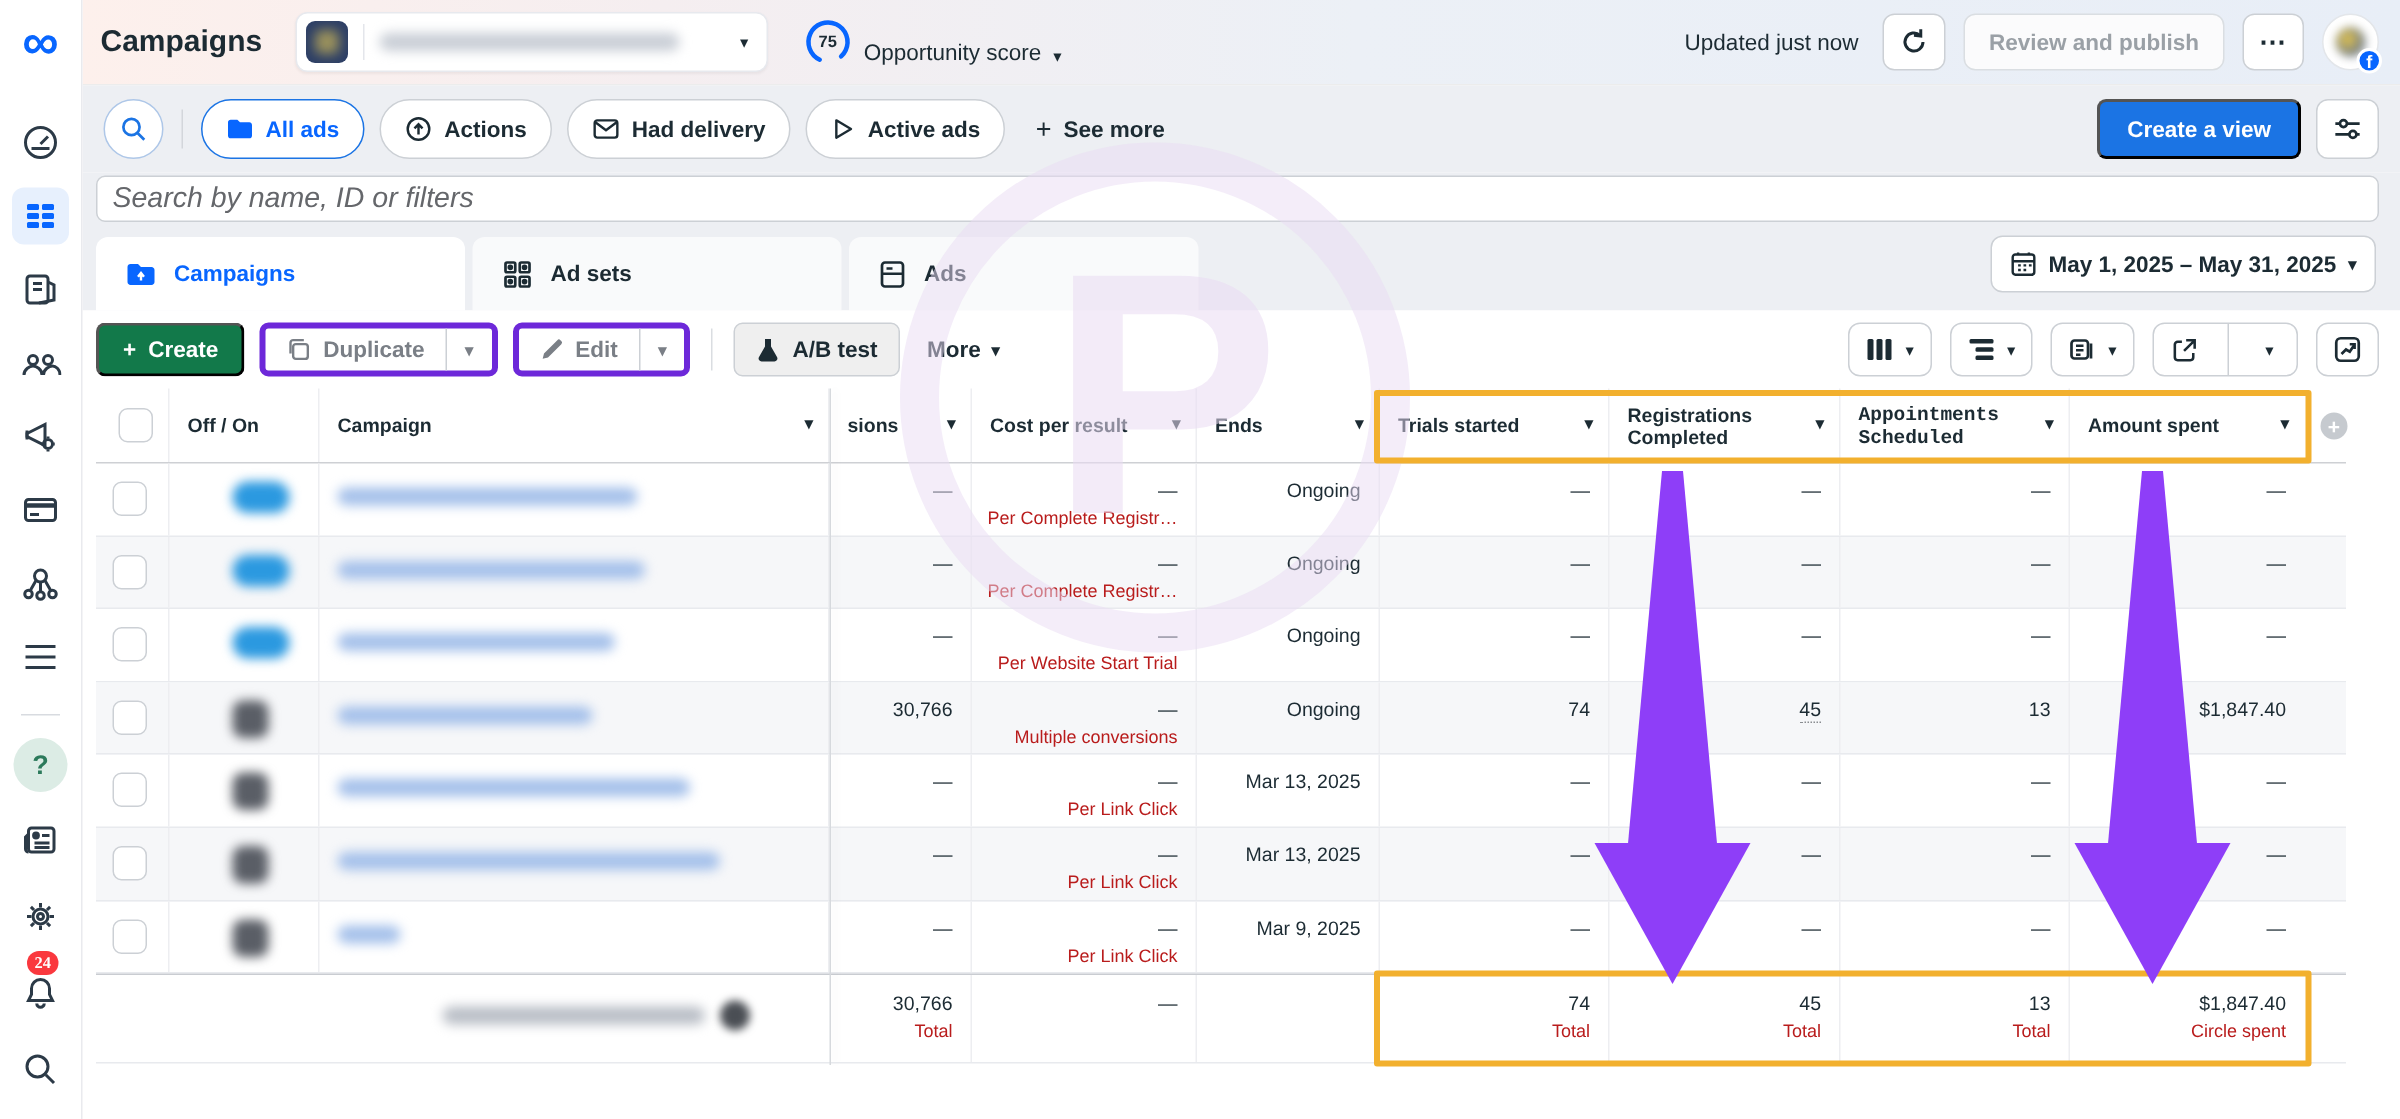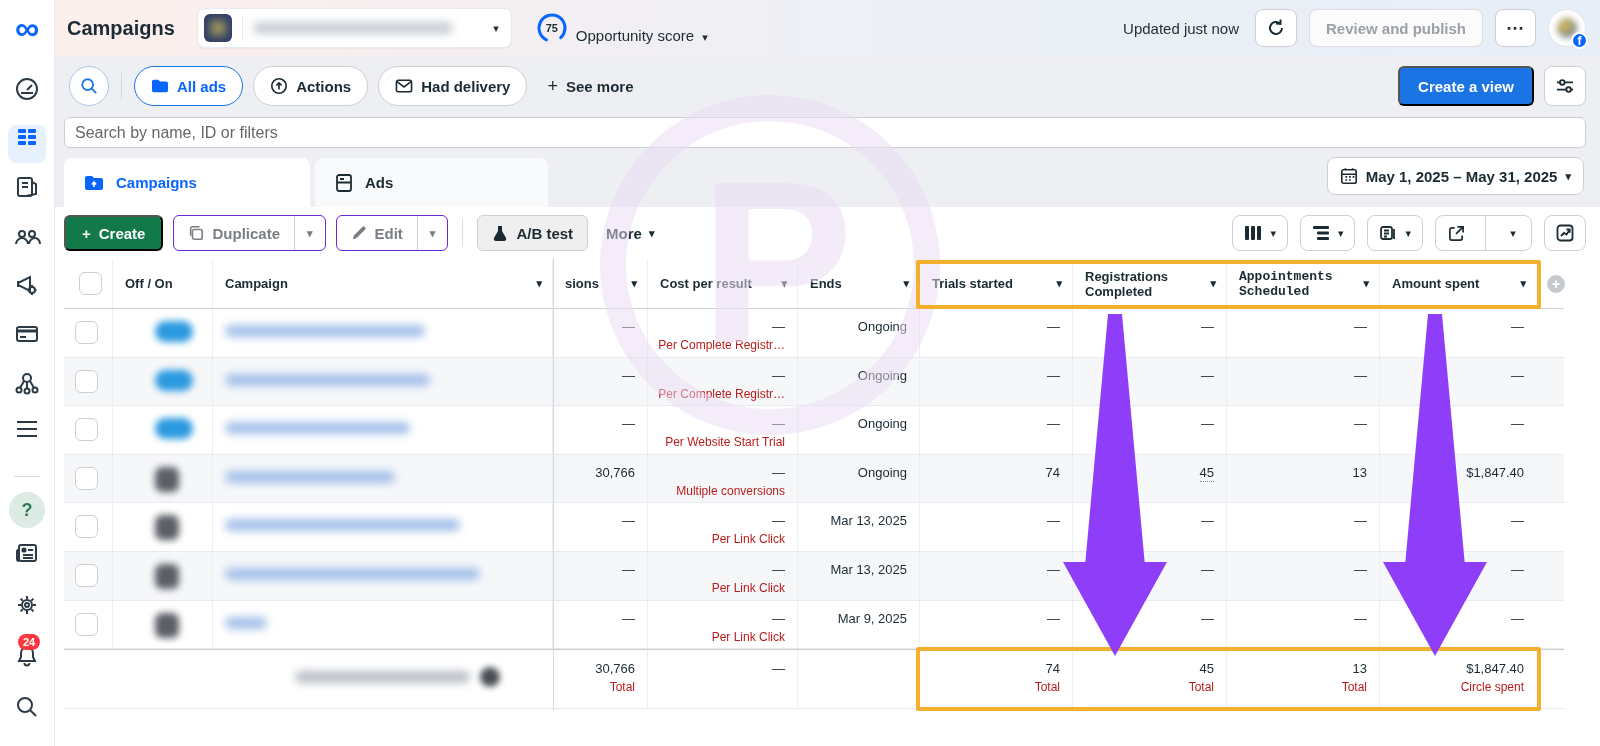--- a/index.html
+++ b/index.html
@@ -3,21 +3,21 @@
 <meta charset="utf-8">
 <style>
   * { margin:0; padding:0; box-sizing:border-box; }
   html,body { width:1600px; height:746px; overflow:hidden; font-family:"Liberation Sans", sans-serif; background:#fff; }
   .app { position:relative; width:1600px; height:746px; display:flex; }
 
   
   .sidebar { width:55px; height:746px; background:#fff; border-right:1px solid #e9eaee; display:flex; flex-direction:column; align-items:center; flex-shrink:0; z-index:60; position:relative;}
   .meta-logo { margin-top:10px; font-size:34px; font-weight:700; color:#0866ff; line-height:36px; }
   .nav-icons { margin-top:30px; display:flex; flex-direction:column; align-items:center; gap:11px; }
-  .nav-btn { width:38px; height:38px; border-radius:8px; display:flex; align-items:flex-start; justify-content:center; color:#2c3a47; }
+  .nav-btn { width:38px; height:38px; border-radius:8px; display:flex; align-items:center; justify-content:center; color:#2c3a47;font-family:Liberation Serif, serif; }
   .nav-btn.active { background:#e7f0fd; }
   .nav-btn svg { display:block; }
   .side-bottom { margin-top:auto; margin-bottom:14px; display:flex; flex-direction:column; align-items:center; gap:13px; }
   .side-divider { width:26px; height:1px; background:#d8dbe0; margin-bottom:2px; }
   .help-circle { width:36px; height:36px; border-radius:50%; background:#dcece5; color:#2c7a5b; font-size:18px; font-weight:700; display:flex; align-items:center; justify-content:center; }
   .bell-wrap { position:relative; }
   .badge { position:absolute; top:-9px; left:10px; background:#fa383e; color:#fff; font-size:11px; font-weight:700; border-radius:9px; padding:2px 5px; line-height:12px; }
 
   
   .main { width:1545px; display:flex; flex-direction:column; }
@@ -54,33 +54,33 @@
   .pill { height:40px; border-radius:20px; background:#fff; border:1px solid #ccd0d5; display:flex; align-items:center; gap:8px; padding:0 16px; font-size:15px; font-weight:600; color:#1c2b33; }
   .pill.active { border:1.5px solid #1b74e4; color:#0866ff; font-weight:700; }
   .see-more { display:flex; align-items:center; gap:8px; font-size:15px; font-weight:600; color:#1c2b33; padding:0 10px; }
   .plus-glyph { font-size:18px; font-weight:400; }
   .create-view { margin-left:auto; height:40px; background:#1b74e4; color:#fff; font-size:15px; font-weight:600; border-radius:6px; padding:0 18px; display:flex; align-items:center; }
   .sliders-btn { width:42px; height:40px; background:#fff; border:1px solid #ccd0d5; border-radius:8px; display:flex; align-items:center; justify-content:center; }
 
   
   .gray-zone { background:#edeff3; padding:0 14px 0 9px; }
   .search-bar { height:31px; background:#fff; border:1px solid #ccd0d5; border-radius:6px; display:flex; align-items:center; padding:0 10px; margin-top:2px; }
-  .search-bar input { border:none; outline:none; width:100%; font-size:16px; color:#1c2b33; font-family:"Liberation Sans",sans-serif; background:transparent; }
+  .search-bar input { border:none; outline:none; width:100%; font-size:19px; color:#1c2b33; font-family:"Liberation Sans",sans-serif; background:transparent;font-style:italic; }
   .search-bar input::placeholder { color:#65676b; }
   .tabs-row { height:59px; display:flex; align-items:flex-end; position:relative; }
   .tab-card { width:246px; height:49px; border-radius:8px 8px 0 0; display:flex; align-items:center; gap:12px; padding:0 20px; font-size:15px; font-weight:600; color:#1c2b33; background:rgba(255,255,255,.65); margin-right:5px; }
   .tab-card.active { background:#fff; color:#0866ff; font-weight:700; }
   .date-btn { position:absolute; right:2px; bottom:12px; height:38px; background:#fff; border:1px solid #ccd0d5; border-radius:8px; display:flex; align-items:center; gap:8px; padding:0 12px; font-size:15px; font-weight:600; color:#1c2b33; }
 
   
   .panel { background:#fff; flex:1; }
   .toolbar { height:52px; display:flex; align-items:center; padding:0 14px 0 9px; gap:10px; }
   .btn { height:36px; border-radius:6px; display:flex; align-items:center; font-size:15px; font-weight:600; }
   .create-btn { background:#12794a; color:#fff; padding:0 16px; gap:8px; }
-  .split { border:1px solid #6d28d9; color:#7a7f86; }
+  .split { border:4px solid #6d28d9; color:#7a7f86; }
   .split .seg { display:flex; align-items:center; gap:8px; padding:0 14px; height:100%; }
   .split .seg+.seg { border-left:1px solid #ccd0d5; padding:0 12px; }
   .ab-btn { border:1px solid #ccd0d5; color:#1c2b33; padding:0 14px; gap:8px; }
   .more-btn { color:#1c2b33; gap:7px; padding:0 8px; }
   .tb-divider { width:1px; height:28px; background:#dadde1; margin:0 4px; }
   .tool-right { margin-left:auto; display:flex; gap:12px; }
   .tool-ic { height:36px; border:1px solid #ccd0d5; border-radius:8px; background:#fff; display:flex; align-items:center; justify-content:center; gap:8px; padding:0 11px; color:#1c2b33; }
   .tool-ic .inner-sep { width:1px; height:34px; background:#ccd0d5; margin:0 1px; }
 
   
@@ -283,20 +283,26 @@
           </svg>
         <span>Actions</span>
       </div>
       <div class="pill">
         <svg width="18" height="16" viewBox="0 0 20 18" fill="none" stroke="#1c2b33" stroke-width="1.8">
             <rect x="1.5" y="2.5" width="17" height="13" rx="2"></rect>
             <path d="M2 4 l8 6 8-6"></path>
           </svg>
         <span>Had delivery</span>
       </div>
+      <div class="pill">
+        <svg width="16" height="16" viewBox="0 0 18 18" fill="none" stroke="#1c2b33" stroke-width="1.8">
+            <path d="M4 2.5 L15 9 L4 15.5 Z" stroke-linejoin="round"></path>
+          </svg>
+        <span>Active ads</span>
+      </div>
       <div class="see-more">
         <span class="plus-glyph">+</span>
         <span>See more</span>
       </div>
       <button class="create-view">Create a view</button>
       <div class="sliders-btn">
         <svg width="20" height="18" viewBox="0 0 22 20" fill="none" stroke="#1c2b33" stroke-width="2">
             <path d="M2 6 h18 M2 14 h18"></path>
             <circle cx="8" cy="6" r="2.6" fill="#fff"></circle>
             <circle cx="15" cy="14" r="2.6" fill="#fff"></circle>
@@ -308,20 +314,33 @@
       <div class="search-bar">
         <input placeholder="Search by name, ID or filters" style="">
       </div>
       <div class="tabs-row">
         <div class="tab-card active">
           <svg width="20" height="18" viewBox="0 0 20 18">
               <path d="M1 4 c0-1.2.9-2 2-2 h5 l2 2 h7 c1.1 0 2 .9 2 2 v8 c0 1.1-.9 2-2 2 H3 c-1.1 0-2-.9-2-2 V4 z" fill="#0866ff"></path>
               <path d="M10 13 v-4 M8 10.5 l2-2.5 2 2.5" stroke="#fff" stroke-width="1.6" fill="none"></path>
             </svg>
           <span>Campaigns</span>
+        </div>
+        <div class="tab-card">
+          <svg width="20" height="20" viewBox="0 0 20 20" fill="none" stroke="#1c2b33" stroke-width="1.8">
+              <rect x="2" y="2" width="6.5" height="6.5" rx="1"></rect>
+              <rect x="11.5" y="2" width="6.5" height="6.5" rx="1"></rect>
+              <rect x="2" y="11.5" width="6.5" height="6.5" rx="1"></rect>
+              <rect x="11.5" y="11.5" width="6.5" height="6.5" rx="1"></rect>
+              <circle cx="5.2" cy="5.2" r="1" fill="#1c2b33"></circle>
+              <circle cx="14.7" cy="5.2" r="1" fill="#1c2b33"></circle>
+              <circle cx="5.2" cy="14.7" r="1" fill="#1c2b33"></circle>
+              <circle cx="14.7" cy="14.7" r="1" fill="#1c2b33"></circle>
+            </svg>
+          <span>Ad sets</span>
         </div>
         <div class="tab-card" style="width:233px;">
           <svg width="18" height="20" viewBox="0 0 18 20" fill="none" stroke="#1c2b33" stroke-width="1.8">
               <rect x="2" y="2" width="14" height="16" rx="2"></rect>
               <path d="M5 6 h4 M2 9.5 h14"></path>
             </svg>
           <span>Ads</span>
         </div>
         <div class="date-btn">
           <svg width="18" height="18" viewBox="0 0 20 20" fill="none" stroke="#1c2b33" stroke-width="1.8">

